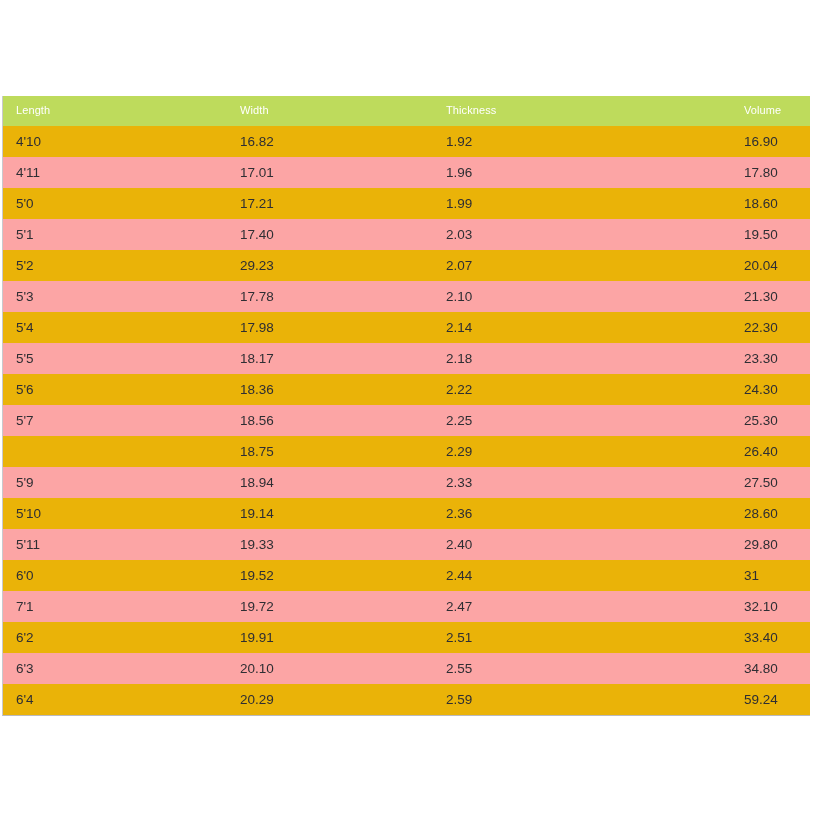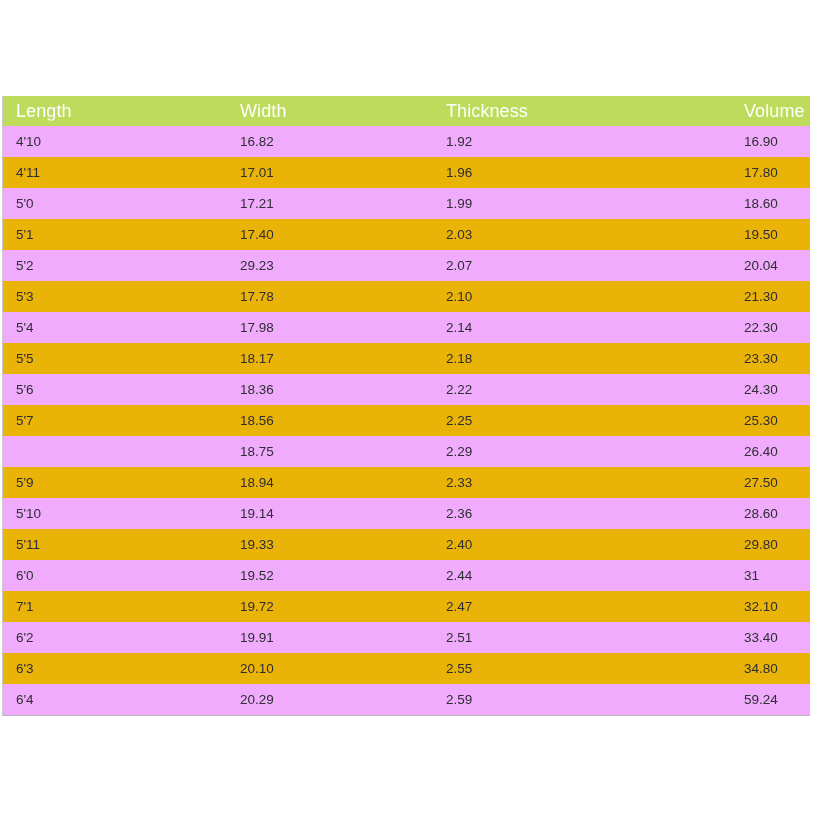--- a/index.html
+++ b/index.html
@@ -41,30 +41,30 @@
     box-sizing: border-box;
   }
 
   
   .t-head {
     height: 30px;
     background: #bedb5c;
   }
   .t-head .cell {
     color: #ffffff;
-    font-size: 18px;
+    font-size: 11px;
     font-weight: 400;
     letter-spacing: 0.1px;
     line-height: 1;
     padding-bottom: 1px;
   }
 
   
-  .t-body .t-row.odd  { background: #f0abfc; }
-  .t-body .t-row.even { background: #eab308; }
+  .t-body .t-row.odd  { background: #eab308; }
+  .t-body .t-row.even { background: #fca5a5; }
 
   .t-body .cell {
     color: #2e2e33;
     font-size: 13.5px;
     font-weight: 400;
     line-height: 1;
   }
 
   
   .cell {

